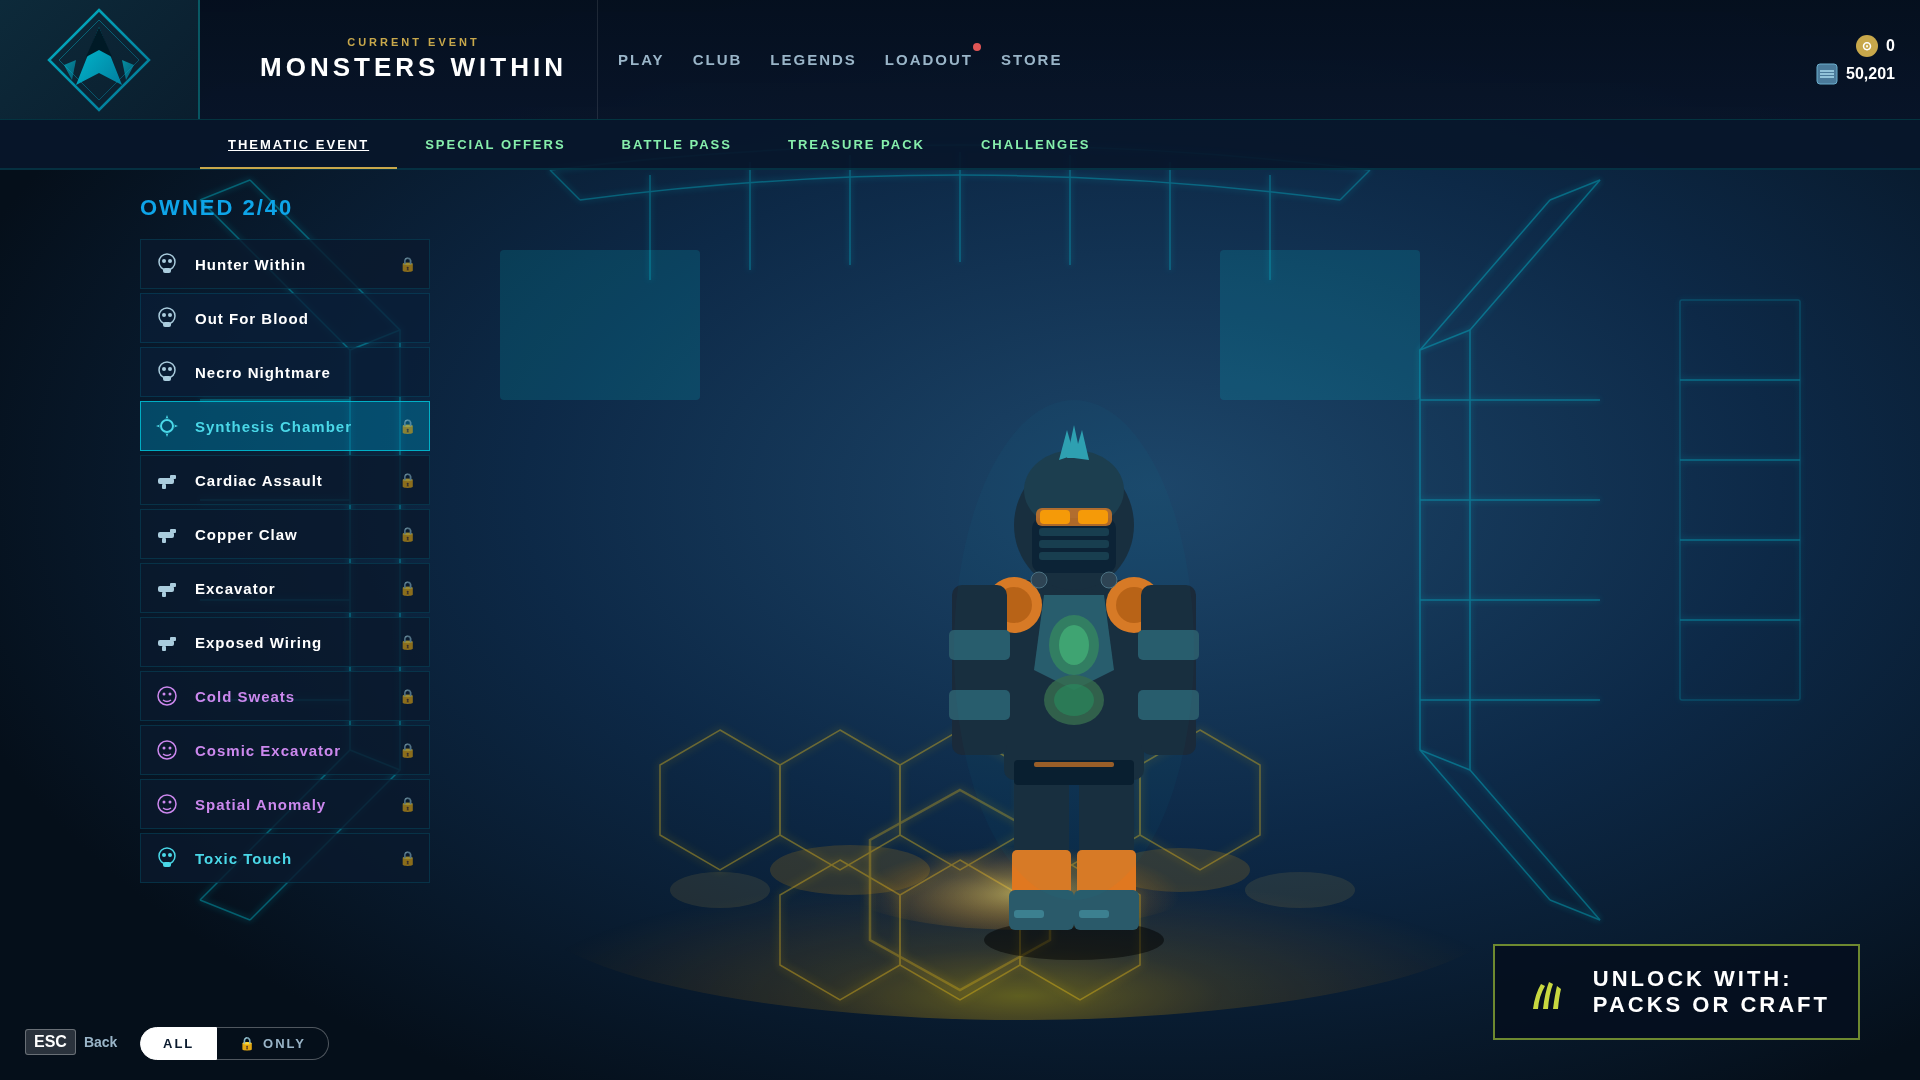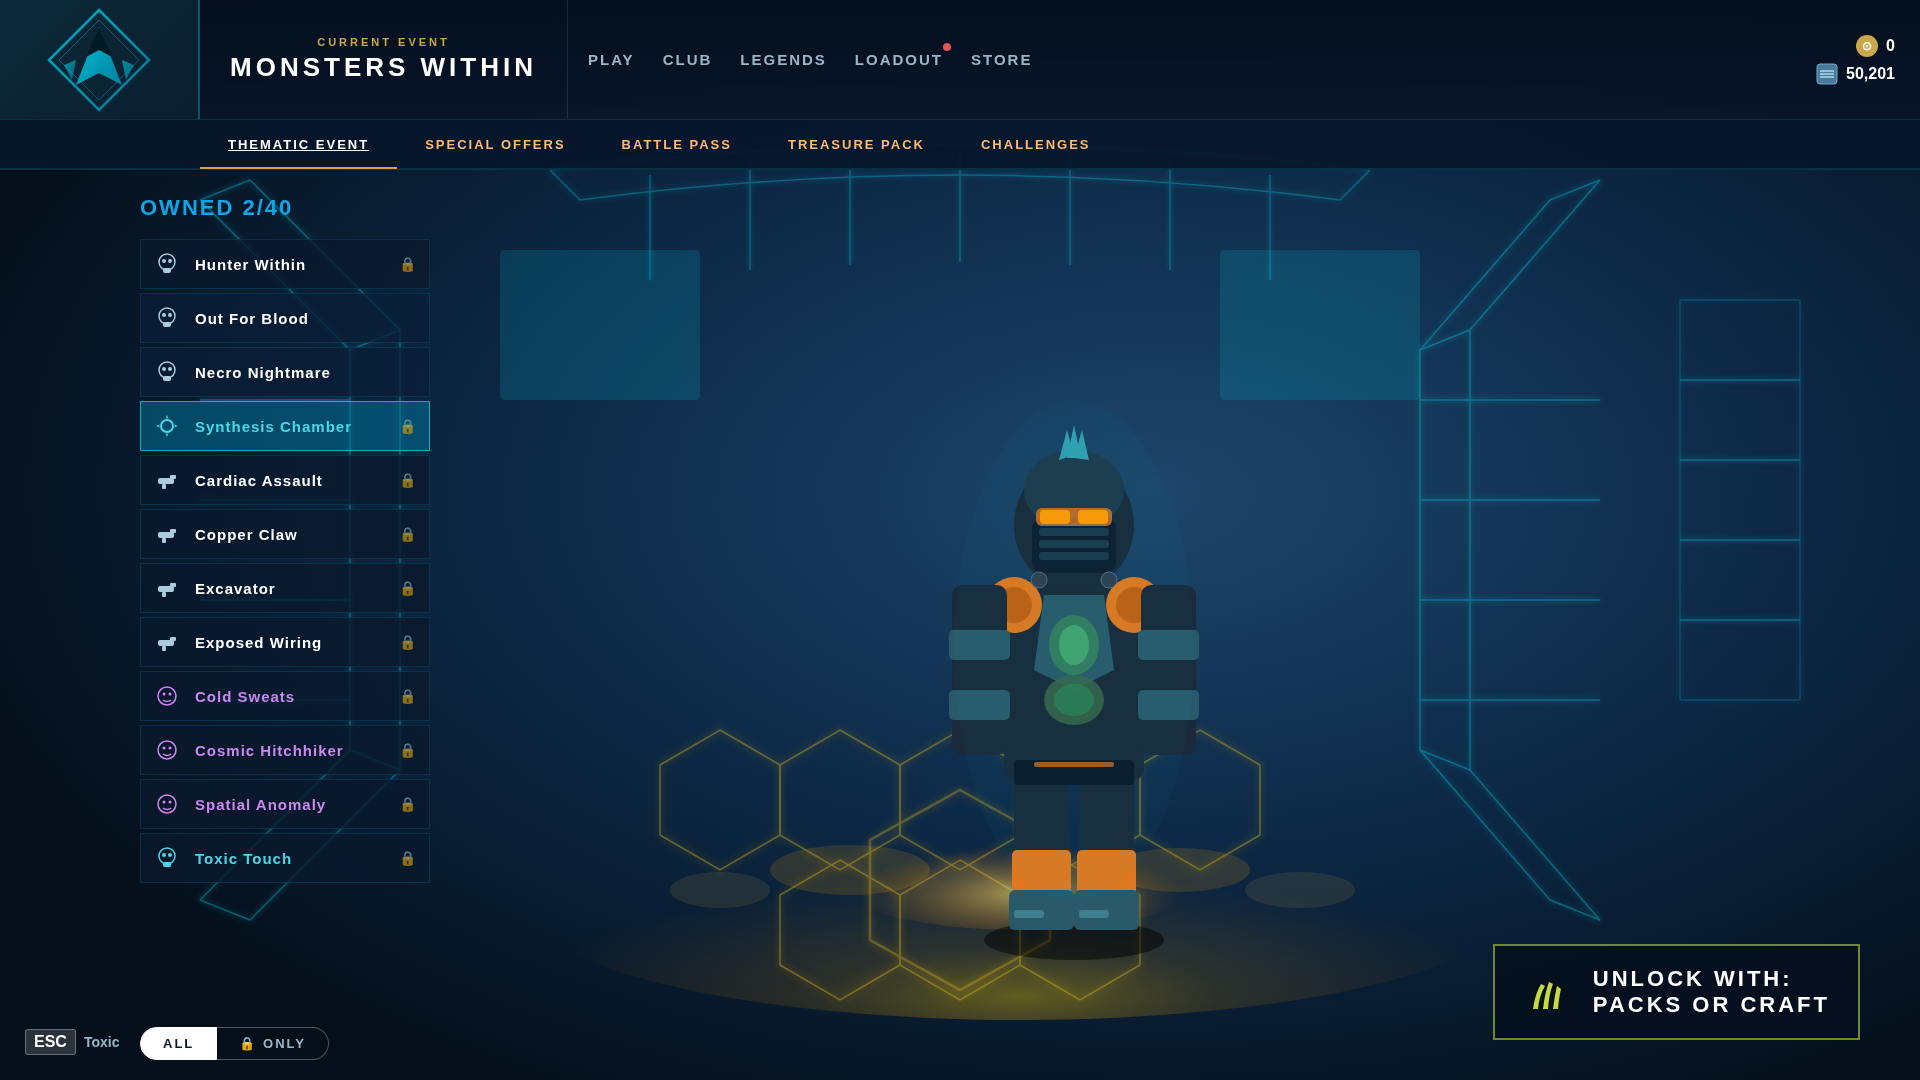--- a/index.html
+++ b/index.html
@@ -45,20 +45,21 @@
 
     
     .current-event-section {
       display: flex;
       flex-direction: column;
       align-items: center;
       justify-content: center;
       padding: 17px 30px;
       border-right: 1px solid rgba(255,255,255,0.1);
       min-width: 320px;
+      margin-left: 30px;
     }
 
     .current-event-label {
       font-size: 11px;
       color: #c8a84b;
       letter-spacing: 3px;
       text-transform: uppercase;
       font-weight: 600;
       margin-bottom: 4px;
     }
@@ -149,21 +150,21 @@
     .sub-nav-tab {
       padding: 0 28px;
       height: 100%;
       display: flex;
       align-items: center;
       font-size: 13px;
       font-weight: 700;
       letter-spacing: 2px;
       text-transform: uppercase;
       cursor: pointer;
-      color: #fdba74;
+      color: #86efac;
       border-bottom: 2px solid transparent;
       margin-bottom: -2px;
       transition: all 0.2s;
     }
 
     .sub-nav-tab.active {
       color: #ffffff;
       border-bottom: 2px solid #c8a84b;
       text-decoration: underline;
     }
@@ -761,21 +762,21 @@
 
       <div class="item-row unlocked">
         <div class="item-icon">
           <svg width="26" height="26" viewBox="0 0 26 26">
               <circle cx="13" cy="13" r="9" fill="none" stroke="#cc88ee" stroke-width="1.5"></circle>
               <circle cx="10" cy="11" r="1.5" fill="#cc88ee"></circle>
               <circle cx="16" cy="11" r="1.5" fill="#cc88ee"></circle>
               <path d="M9 17 Q13 20 17 17" fill="none" stroke="#cc88ee" stroke-width="1.5"></path>
             </svg>
         </div>
-        <span class="item-name highlight-purple">Cosmic Hitchhiker</span>
+        <span class="item-name highlight-purple">Cosmic Excavator</span>
         <span class="lock-icon">🔒</span>
       </div>
 
       <div class="item-row unlocked">
         <div class="item-icon">
           <svg width="26" height="26" viewBox="0 0 26 26">
               <circle cx="13" cy="13" r="9" fill="none" stroke="#cc88ee" stroke-width="1.5"></circle>
               <circle cx="10" cy="11" r="1.5" fill="#cc88ee"></circle>
               <circle cx="16" cy="11" r="1.5" fill="#cc88ee"></circle>
               <path d="M9 17 Q13 20 17 17" fill="none" stroke="#cc88ee" stroke-width="1.5"></path>
@@ -818,14 +819,14 @@
       <div>
         <div class="unlock-text">UNLOCK WITH:</div>
         <div class="unlock-text">PACKS OR CRAFT</div>
       </div>
     </div>
   </div>
 </div>
 
 <div class="esc-back">
   <span class="esc-key">ESC</span>
-  <span>Toxic</span>
+  <span>Back</span>
 </div>
 
 </body></html>

